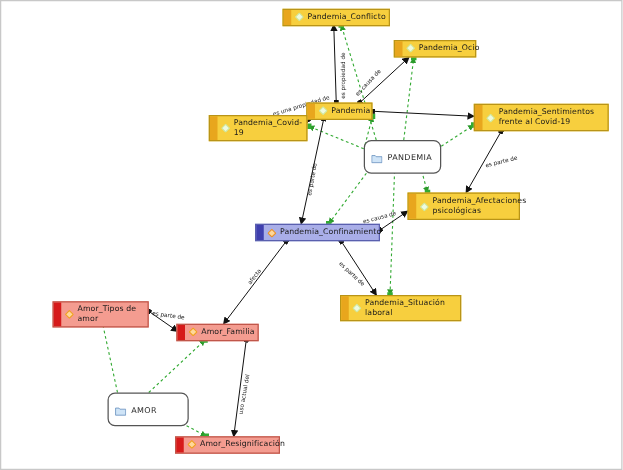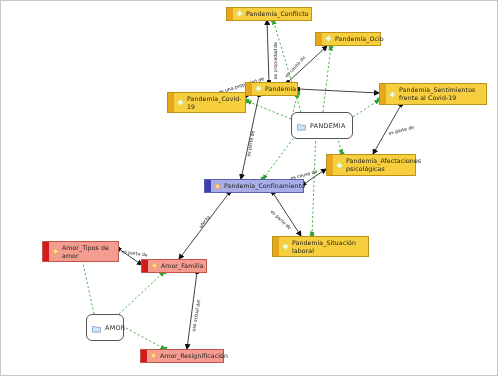--- a/index.html
+++ b/index.html
@@ -233,21 +233,21 @@
       </div>
     </div>
 
   <div id="folder-layer">
       <div class="folder" style="left: 290px; top: 111px; width: 62px; min-height: 16px;">
         <span><svg width="9" height="8" viewBox="0 0 12 10" xmlns="http://www.w3.org/2000/svg">
             <path d="M.6 1.6h3.6l1 1.2h6.2v6.4H.6z" fill="#cfe4f7" stroke="#6b93c0" stroke-width="0.9"></path>
           </svg></span>
         <span class="lbl">PANDEMIA</span>
       </div>
-      <div class="folder" style="left: 85px; top: 313px; width: 38px; min-height: 16px;">
+      <div class="folder" style="left: 85px; top: 313px; width: 65px; min-height: 16px;">
         <span><svg width="9" height="8" viewBox="0 0 12 10" xmlns="http://www.w3.org/2000/svg">
             <path d="M.6 1.6h3.6l1 1.2h6.2v6.4H.6z" fill="#cfe4f7" stroke="#6b93c0" stroke-width="0.9"></path>
           </svg></span>
         <span class="lbl">AMOR</span>
       </div>
     </div>
 
 </div>
 
 </body></html>

